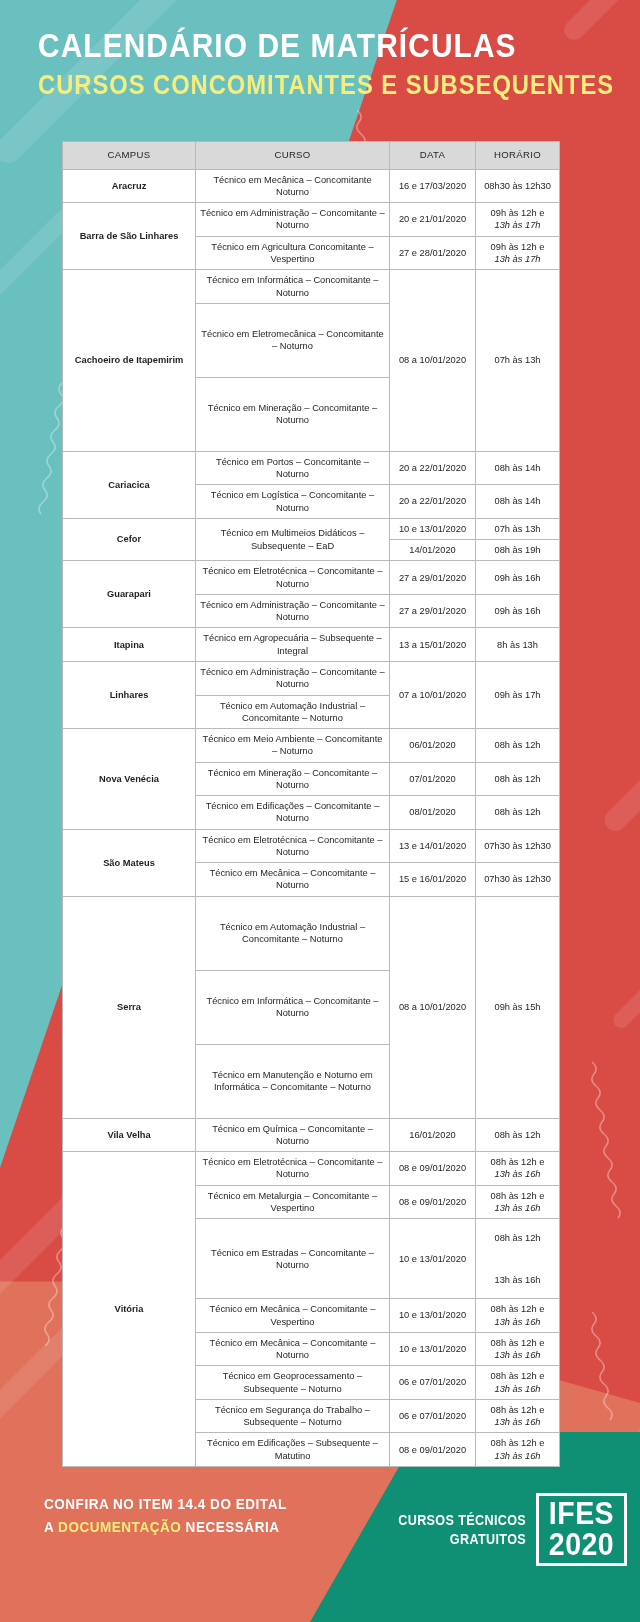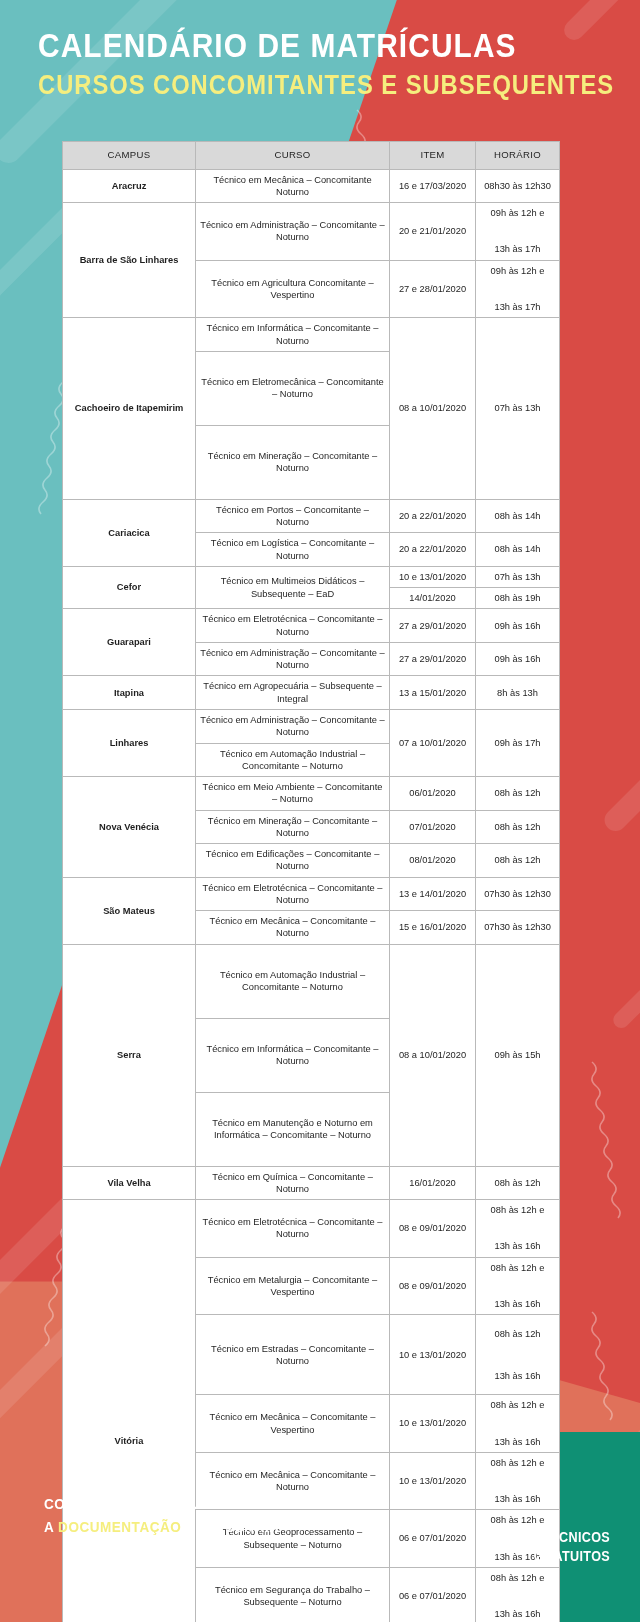--- a/index.html
+++ b/index.html
@@ -133,21 +133,21 @@
   td.curso  { }
   td.data   { width: 86px; }
   td.hora   { width: 84px; }
   col.c-campus { width: 133px; }
   col.c-curso  { width: 194px; }
   col.c-data   { width: 86px; }
   col.c-hora   { width: 84px; }
   td.topalign { vertical-align: top; padding-top: 6px; }
   td.tall { height: 74px; }
   .two-line span { display: block; }
-  .two-line span + span { margin-top: 24px; }
+  .two-line span + span { margin-top: 0; font-style: italic; }
   .split-hora { display:block; height: 100%; }
   .split-hora .a { display:block; }
   .split-hora .b { display:block; margin-top: 30px; }
 
   
   .footer {
     position: absolute;
     left: 0; right: 0; bottom: 0;
     height: 202px;
     z-index: 4;
@@ -163,21 +163,21 @@
     letter-spacing: 0.6px;
     line-height: 1.5;
     transform: scaleX(0.9);
     transform-origin: left center;
     white-space: nowrap;
   }
   .footer-text .hl { color: #F5EE7E; }
 
   .footer-right {
     position: absolute;
-    right: 30px;
+    right: 13px;
     bottom: 56px;
     display: flex;
     align-items: center;
     gap: 10px;
   }
   .cursos-tec {
     font-family: "Liberation Sans Narrow", "Liberation Sans", sans-serif;
     font-weight: bold;
     font-size: 14px;
     color: #ffffff;
@@ -264,21 +264,21 @@
     <colgroup>
       <col class="c-campus">
         <col class="c-curso">
         <col class="c-data">
         <col class="c-hora">
     </colgroup>
     <thead>
       <tr>
         <th>CAMPUS</th>
         <th>CURSO</th>
-        <th>ITEM</th>
+        <th>DATA</th>
         <th>HORÁRIO</th>
       </tr>
     </thead>
     <tbody>
 
       <tr>
         <td class="campus">Aracruz</td>
         <td class="curso">Técnico em Mecânica – Concomitante Noturno</td>
         <td class="data shaded">16 e 17/03/2020</td>
         <td class="hora shaded">08h30 às 12h30</td>
@@ -492,14 +492,18 @@
   <div class="footer-text">
     <div>CONFIRA NO ITEM 14.4 DO EDITAL</div>
     <div><span>A </span><span class="hl">DOCUMENTAÇÃO</span><span> NECESSÁRIA</span></div>
   </div>
 
   <div class="footer-right">
     <div class="cursos-tec">
       <div>CURSOS TÉCNICOS</div>
       <div>GRATUITOS</div>
     </div>
+    <div class="ifes-logo">
+      <span class="ifes">IFES</span>
+      <span class="year">2020</span>
+    </div>
   </div>
 </div>
 
 </body></html>

